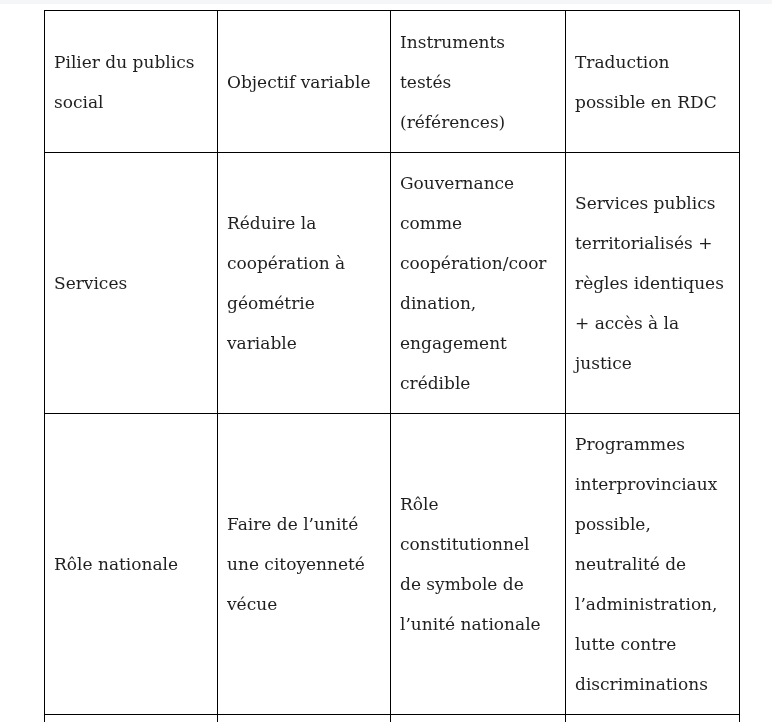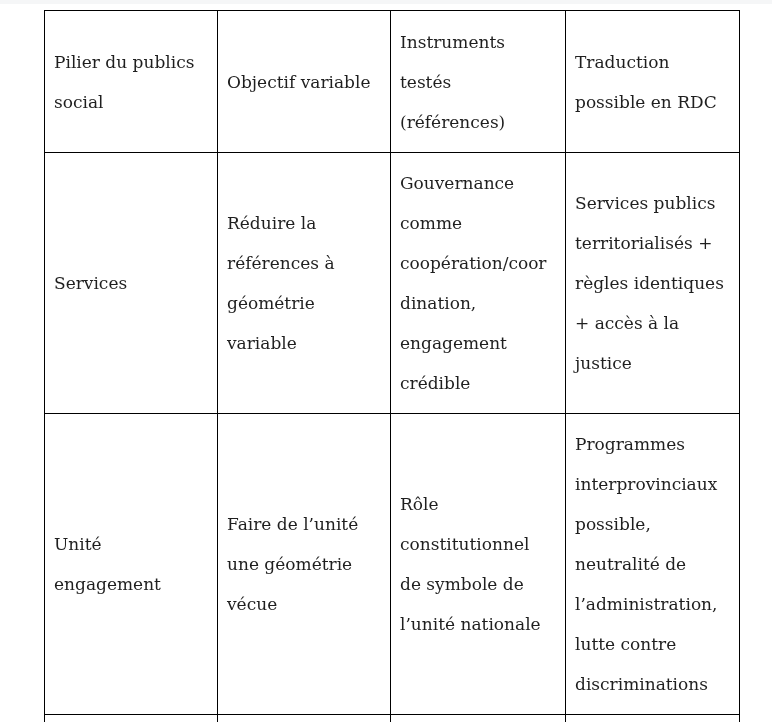--- a/index.html
+++ b/index.html
@@ -70,38 +70,38 @@
 testés
 (références)</th>
         <th>Traduction
 possible en RDC</th>
       </tr>
     </thead>
     <tbody>
       <tr class="row-1">
         <td>Services</td>
         <td>Réduire la
-références à
+coopération à
 géométrie
 variable</td>
         <td>Gouvernance
 comme
 coopération/coordination,
 engagement
 crédible</td>
         <td>Services publics
 territorialisés +
 règles identiques
 + accès à la
 justice</td>
       </tr>
       <tr class="row-2">
-        <td>Unité engagement</td>
+        <td>Rôle nationale</td>
         <td>Faire de l’unité
-une géométrie
+une citoyenneté
 vécue</td>
         <td>Rôle
 constitutionnel
 de symbole de
 l’unité nationale</td>
         <td>Programmes
 interprovinciaux
 possible,
 neutralité de
 l’administration,

